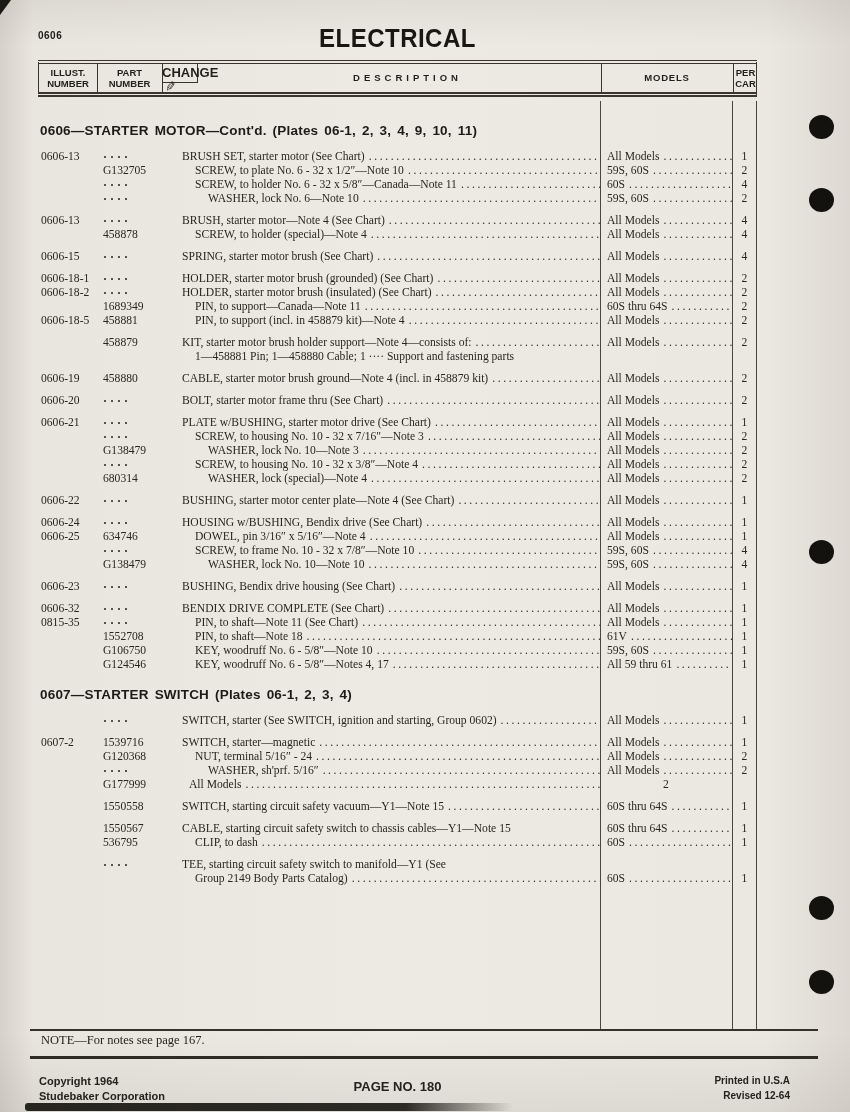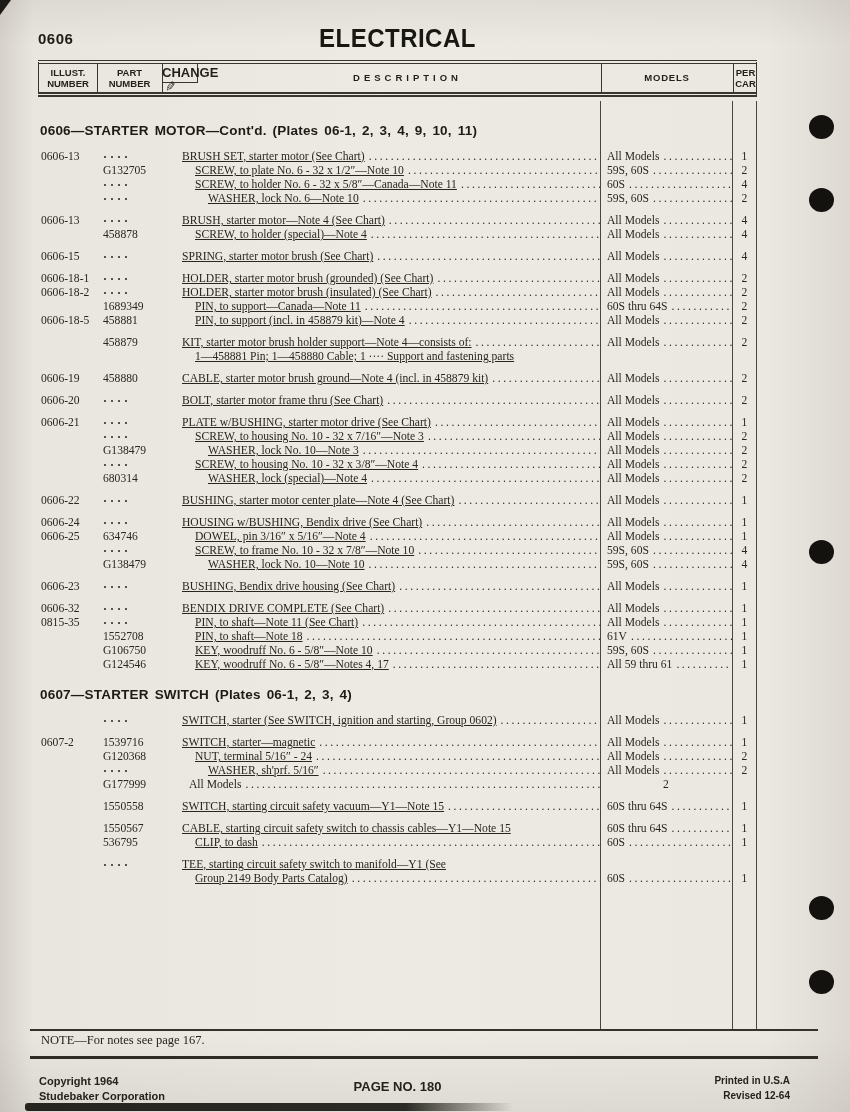--- a/index.html
+++ b/index.html
@@ -7,21 +7,21 @@
     position:relative; width:850px; height:1112px; overflow:hidden;
     background:
       linear-gradient(180deg, rgba(110,105,95,.10) 0%, rgba(0,0,0,0) 4%, rgba(0,0,0,0) 93%, rgba(110,105,95,.12) 100%),
       linear-gradient(90deg, #d6d2cb 0%, #e9e6df 4%, #edeae4 45%, #ebe8e2 90%, #ddd9d2 100%);
     font-family:"Liberation Serif","DejaVu Serif",serif;
     color:#29261f;
   }
   .sans{font-family:"Liberation Sans","DejaVu Sans",sans-serif;}
 
   
-  .page-code{position:absolute;left:38px;top:30px;font-weight:bold;font-size:15px;letter-spacing:.5px;color:#1d1b16;}
+  .page-code{position:absolute;left:38px;top:30px;font-weight:bold;font-size:10px;letter-spacing:.5px;color:#1d1b16;}
   .page-title{position:absolute;left:38px;top:24px;width:719px;text-align:center;font-weight:bold;font-size:25px;letter-spacing:.5px;color:#191712;transform:scaleX(.96);}
 
   
   .thead{position:absolute;left:38px;top:60px;width:719px;height:37px;box-sizing:border-box;
     border-top:4px double #3a362e;border-bottom:5px double #3a362e;
     border-left:1.5px solid #3a362e;border-right:1.5px solid #3a362e;}
   .hcell{position:absolute;top:0;height:100%;box-sizing:border-box;text-align:center;
     font-weight:bold;font-size:9.5px;line-height:11px;color:#211f19;padding-top:3px;}
   .hv{position:absolute;top:0;bottom:0;width:1.3px;background:#3a362e;}
   .h-illust{left:0;width:58px;}
@@ -45,21 +45,21 @@
   .section + .section .section-heading{margin-top:15px;}
   .group{margin-bottom:8px;}
 
   .row{display:grid;grid-template-columns:62px 82px 418px 132px 25px;height:14px;line-height:14px;
     font-size:11.6px;white-space:nowrap;}
   .cell{overflow:hidden;}
   .c-il{padding-left:3px;}
   .c-pn{padding-left:3px;}
   .pndots{letter-spacing:3px;font-weight:bold;font-size:12px;}
   .c-d{display:flex;}
-  .dtext{flex:0 0 auto;text-decoration:underline;}
+  .dtext{flex:0 0 auto;}
   .leader{flex:1 1 auto;overflow:hidden;white-space:nowrap;letter-spacing:2.6px;
     padding:0 3px 0 4px;color:#2e2b23;}
   .leader::after{content:"......................................................................................";}
   .c-m{display:flex;padding-left:7px;}
   .mtext{flex:0 0 auto;text-align:right;}
   .c-m .leader{padding-right:5px;}
   .c-per{text-align:center;}
 
   
   .rule1{position:absolute;left:30px;top:1029px;width:788px;height:1.5px;background:#35322b;}

